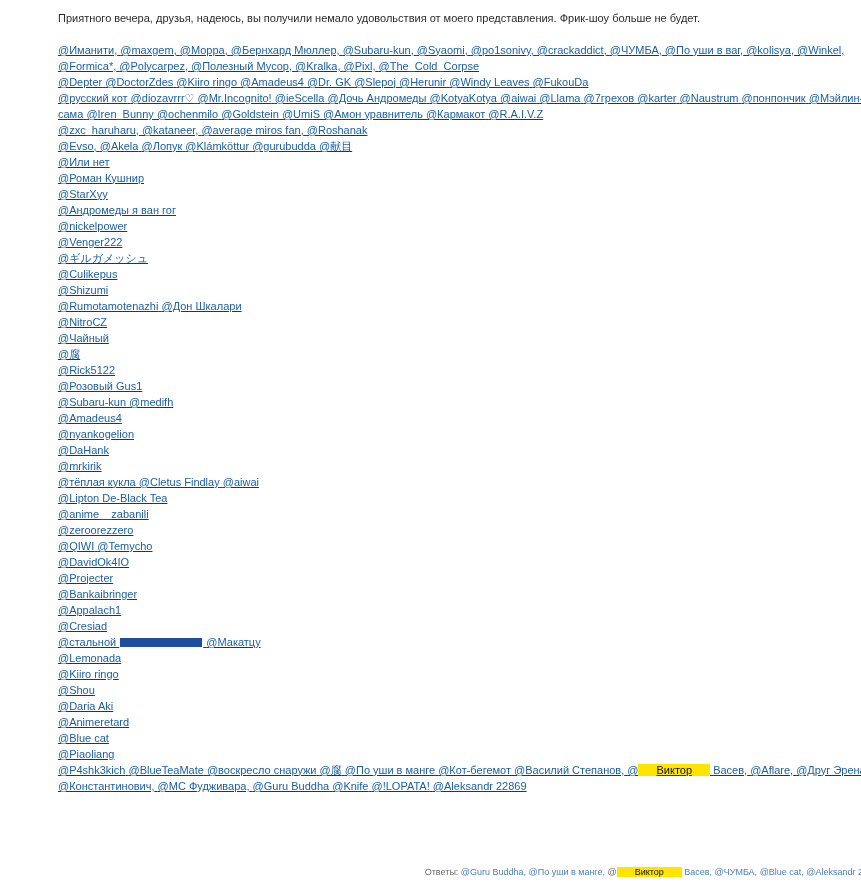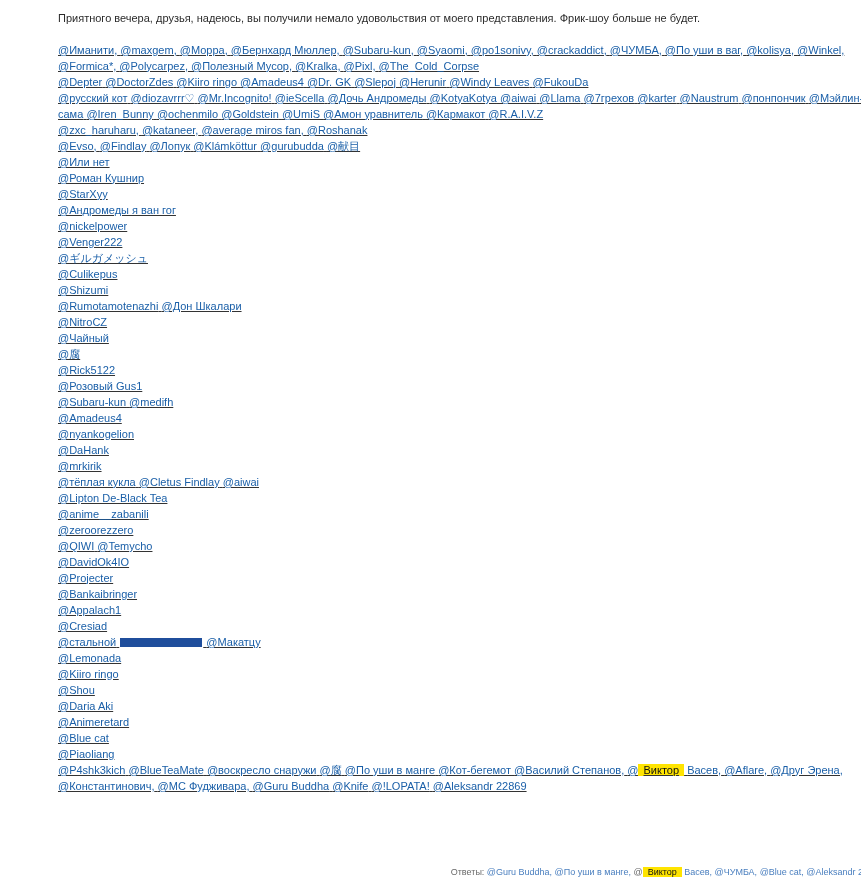--- a/index.html
+++ b/index.html
@@ -52,21 +52,21 @@
     display: inline-block;
     width: 82px;
     height: 9px;
     background: #1f4e9c;
     vertical-align: middle;
     margin: 0 1px;
   }
   .hl {
     background: #ffe400;
     color: #111111;
-    padding: 0 5px;
+    padding: 0 18px;
   }
   .footer {
     position: absolute;
     right: 14px;
     bottom: 6px;
     font-size: 9px;
     color: #6a6a6a;
     text-align: right;
     white-space: nowrap;
   }
@@ -84,21 +84,21 @@
 <div class="page">
 
   <div class="intro">Приятного вечера, друзья, надеюсь, вы получили немало удовольствия от моего представления. Фрик-шоу больше не будет.</div>
 
   <div class="mention-block">
 
     <div class="line wrap" id="p1"><a class="m">@Иманити,</a> <a class="m">@maxgem,</a> <a class="m">@Моppa,</a> <a class="m">@Бернхард Мюллер,</a> <a class="m">@Subaru-kun,</a> <a class="m">@Syaomi,</a> <a class="m">@po1sonivy,</a> <a class="m">@crackaddict,</a> <a class="m">@ЧУМБА,</a> <a class="m">@По уши в ваг,</a> <a class="m">@kolisya,</a> <a class="m">@Winkel,</a> <a class="m">@Formica*,</a> <a class="m">@Polycarpez,</a> <a class="m">@Полезный Мусор,</a> <a class="m">@Kralka,</a> <a class="m">@Pixl,</a> <a class="m">@The_Cold_Corpse</a></div>
     <div class="line" id="p2"><a class="m">@Depter</a> <a class="m">@DoctorZdes</a> <a class="m">@Kiiro ringo</a> <a class="m">@Amadeus4</a> <a class="m">@Dr. GK</a> <a class="m">@Slepoj</a> <a class="m">@Herunir</a> <a class="m">@Windy Leaves</a> <a class="m">@FukouDa</a></div>
     <div class="line wrap" id="p3"><a class="m">@русский кот</a> <a class="m">@diozavrrr♡</a> <a class="m">@Mr.Incognito!</a> <a class="m">@ieScella</a> <a class="m">@Дочь Андромеды</a> <a class="m">@KotyaKotya</a> <a class="m">@aiwai</a> <a class="m">@Llama</a> <a class="m">@7грехов</a> <a class="m">@karter</a> <a class="m">@Naustrum</a> <a class="m">@понпончик</a> <a class="m">@Мэйлин-сама</a> <a class="m">@Iren_Bunny</a> <a class="m">@ochenmilo</a> <a class="m">@Goldstein</a> <a class="m">@UmiS</a> <a class="m">@Амон уравнитель</a> <a class="m">@Кармакот</a> <a class="m">@R.A.I.V.Z</a></div>
     <div class="line" id="p4"><a class="m">@zxc_haruharu,</a> <a class="m">@kataneer,</a> <a class="m">@average miros fan,</a> <a class="m">@Roshanak</a></div>
-    <div class="line" id="p5"><a class="m">@Evso,</a> <a class="m">@Findlay</a> <a class="m">@Лопук</a> <a class="m">@Klámköttur</a> <a class="m">@gurubudda</a> <a class="m">@献目</a></div>
+    <div class="line" id="p5"><a class="m">@Evso,</a> <a class="m">@Akela</a> <a class="m">@Лопук</a> <a class="m">@Klámköttur</a> <a class="m">@gurubudda</a> <a class="m">@献目</a></div>
 
     <div id="single1">
         <div class="line"><a class="m">@Или нет</a></div>
         <div class="line"><a class="m">@Роман Кушнир</a></div>
         <div class="line"><a class="m">@StarXyy</a></div>
         <div class="line"><a class="m">@Андромеды я ван гог</a></div>
         <div class="line"><a class="m">@nickelpower</a></div>
         <div class="line"><a class="m">@Venger222</a></div>
         <div class="line"><a class="m">@ギルガメッシュ</a></div>
         <div class="line"><a class="m">@Culikepus</a></div>

